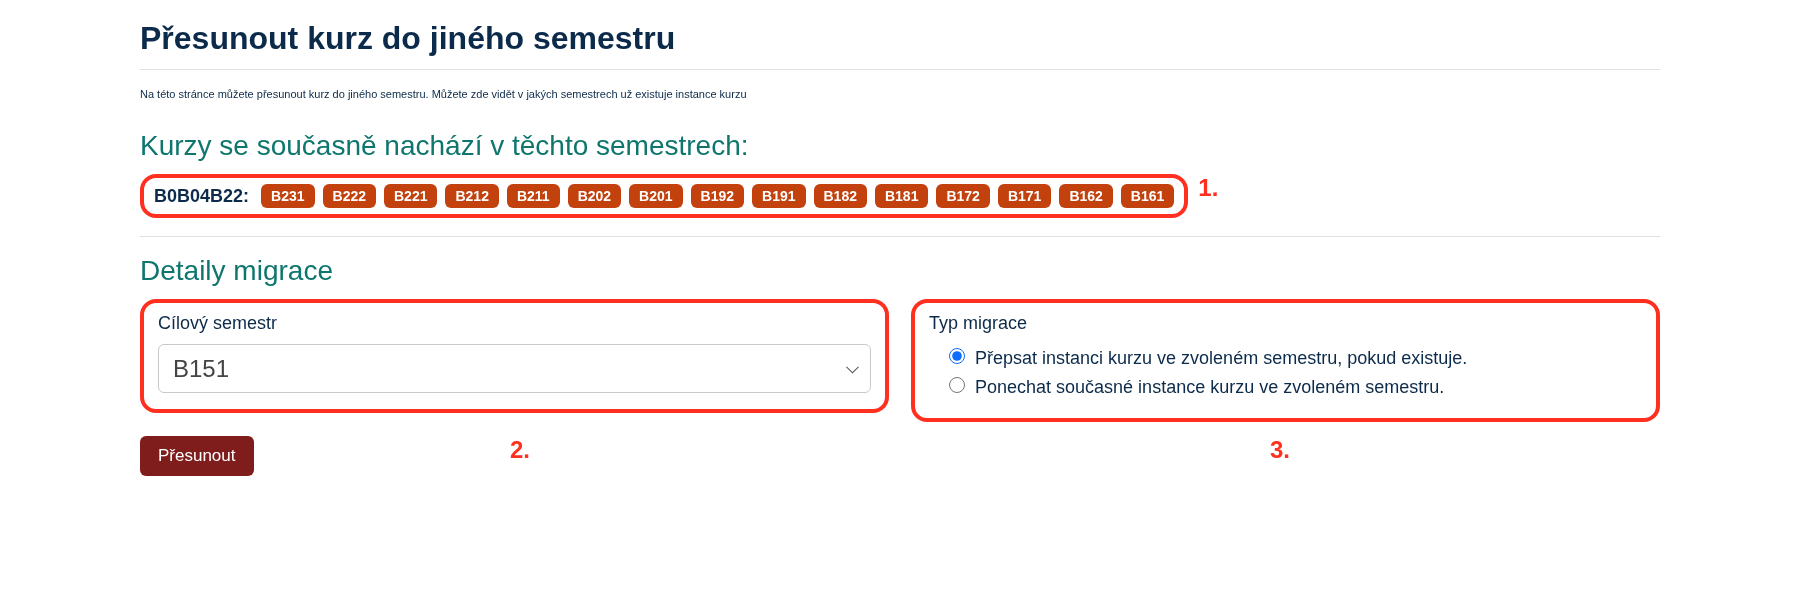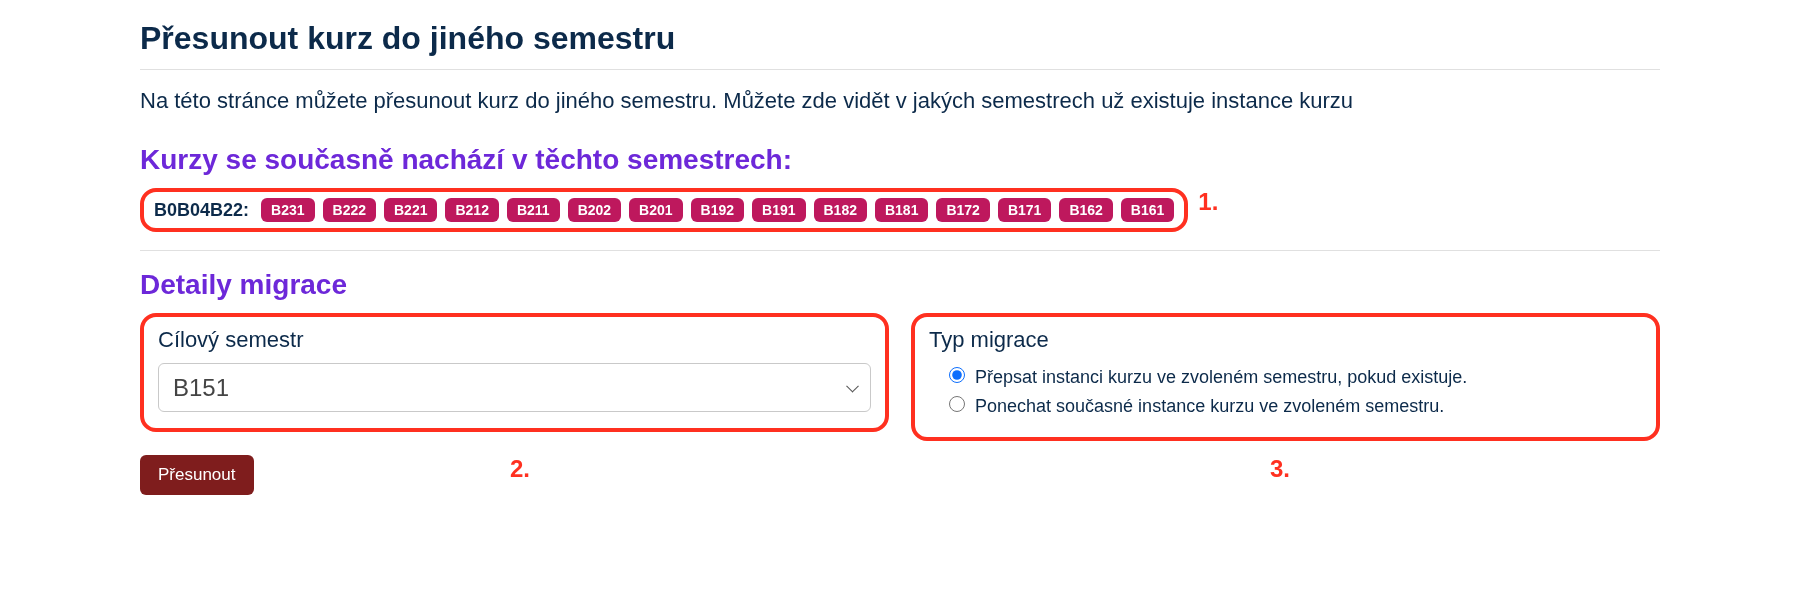--- a/index.html
+++ b/index.html
@@ -18,28 +18,28 @@
       font-weight: 700;
       color: #0c2a4a;
       margin-bottom: 12px;
     }
     .hr {
       border: none;
       border-top: 1px solid #e0e0e0;
       margin-bottom: 18px;
     }
     .intro {
-      font-size: 22px;
+      font-size: 11px;
       color: #0c2a4a;
       margin-bottom: 30px;
     }
     h2 {
       font-size: 28px;
-      font-weight: 700;
-      color: #6d28d9;
+      font-weight: 400;
+      color: #0f766e;
       margin-bottom: 12px;
     }
     .annot-row {
       display: flex;
       align-items: flex-start;
       gap: 10px;
     }
     .annot-box {
       border: 4px solid #ff3020;
       border-radius: 16px;
@@ -56,21 +56,21 @@
       flex-wrap: wrap;
       gap: 8px;
     }
     .course-code {
       font-size: 18px;
       font-weight: 700;
       color: #0c2a4a;
       margin-right: 4px;
     }
     .badge {
-      background: #be185d;
+      background: #c2410c;
       color: #fff;
       font-size: 14px;
       font-weight: 700;
       padding: 4px 10px;
       border-radius: 6px;
     }
     .hr2 {
       border: none;
       border-top: 1px solid #e0e0e0;
       margin: 18px 0;
@@ -83,21 +83,21 @@
     }
     .details-col {
       flex: 1;
     }
     .field-box {
       border: 4px solid #ff3020;
       border-radius: 16px;
       padding: 10px 14px 16px 14px;
     }
     .field-label {
-      font-size: 22px;
+      font-size: 18px;
       color: #0c2a4a;
       margin-bottom: 10px;
     }
     .select-wrap {
       position: relative;
     }
     select {
       width: 100%;
       font-size: 24px;
       padding: 10px 14px;

